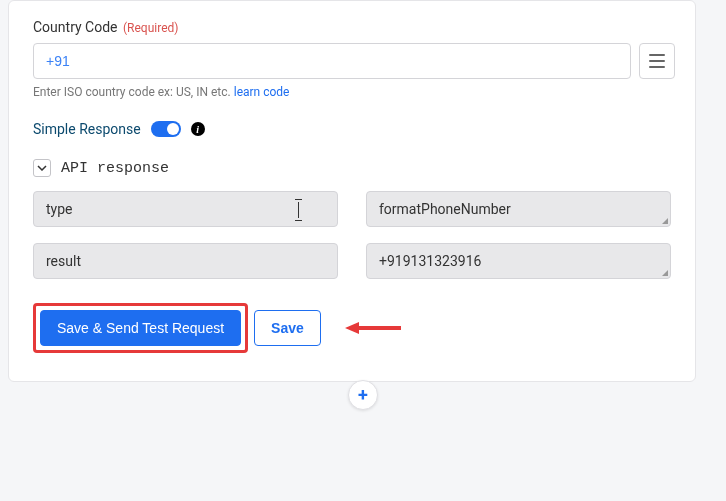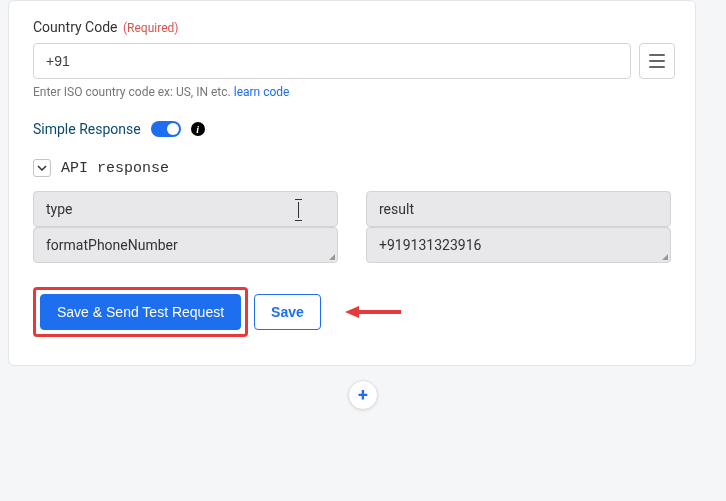--- a/index.html
+++ b/index.html
@@ -38,21 +38,21 @@
       align-items: center;
       gap: 8px;
     }
     .text-input {
       flex: 1;
       height: 36px;
       border: 1px solid #d4d4d8;
       border-radius: 4px;
       padding: 0 12px;
       font-size: 14px;
-      color: #404040;
+      color: #3b82f6;
       background: #fff;
     }
     .hamburger-btn {
       width: 36px;
       height: 36px;
       border: 1px solid #d4d4d8;
       border-radius: 4px;
       background: #fff;
       display: flex;
       flex-direction: column;
@@ -137,21 +137,21 @@
       cursor: pointer;
     }
     .api-response-label {
       font-size: 15px;
       color: #333;
     }
     .response-grid {
       margin-top: 14px;
       display: grid;
       grid-template-columns: 305px 305px;
-      gap: 0 28px;
+      gap: 16px 28px;
     }
     .response-cell {
       background: #e8e8ea;
       border: 1px solid #d4d4d8;
       border-radius: 4px;
       height: 36px;
       padding: 0 12px;
       display: flex;
       align-items: center;
       font-size: 14px;
@@ -292,25 +292,25 @@
         </svg>
     </div>
     <span class="api-response-label">API response</span>
   </div>
 
   <div class="response-grid">
     <div class="response-cell" style="position:relative;">
       <span>type</span>
       <span class="text-cursor"></span>
     </div>
+    <div class="response-cell right">
+      <span>formatPhoneNumber</span>
+    </div>
     <div class="response-cell">
       <span>result</span>
-    </div>
-    <div class="response-cell right">
-      <span>formatPhoneNumber</span>
     </div>
     <div class="response-cell right">
       <span>+919131323916</span>
     </div>
   </div>
 
   <div class="button-row">
     <div class="highlight-box">
       <button class="primary-btn">Save &amp; Send Test Request</button>
     </div>

